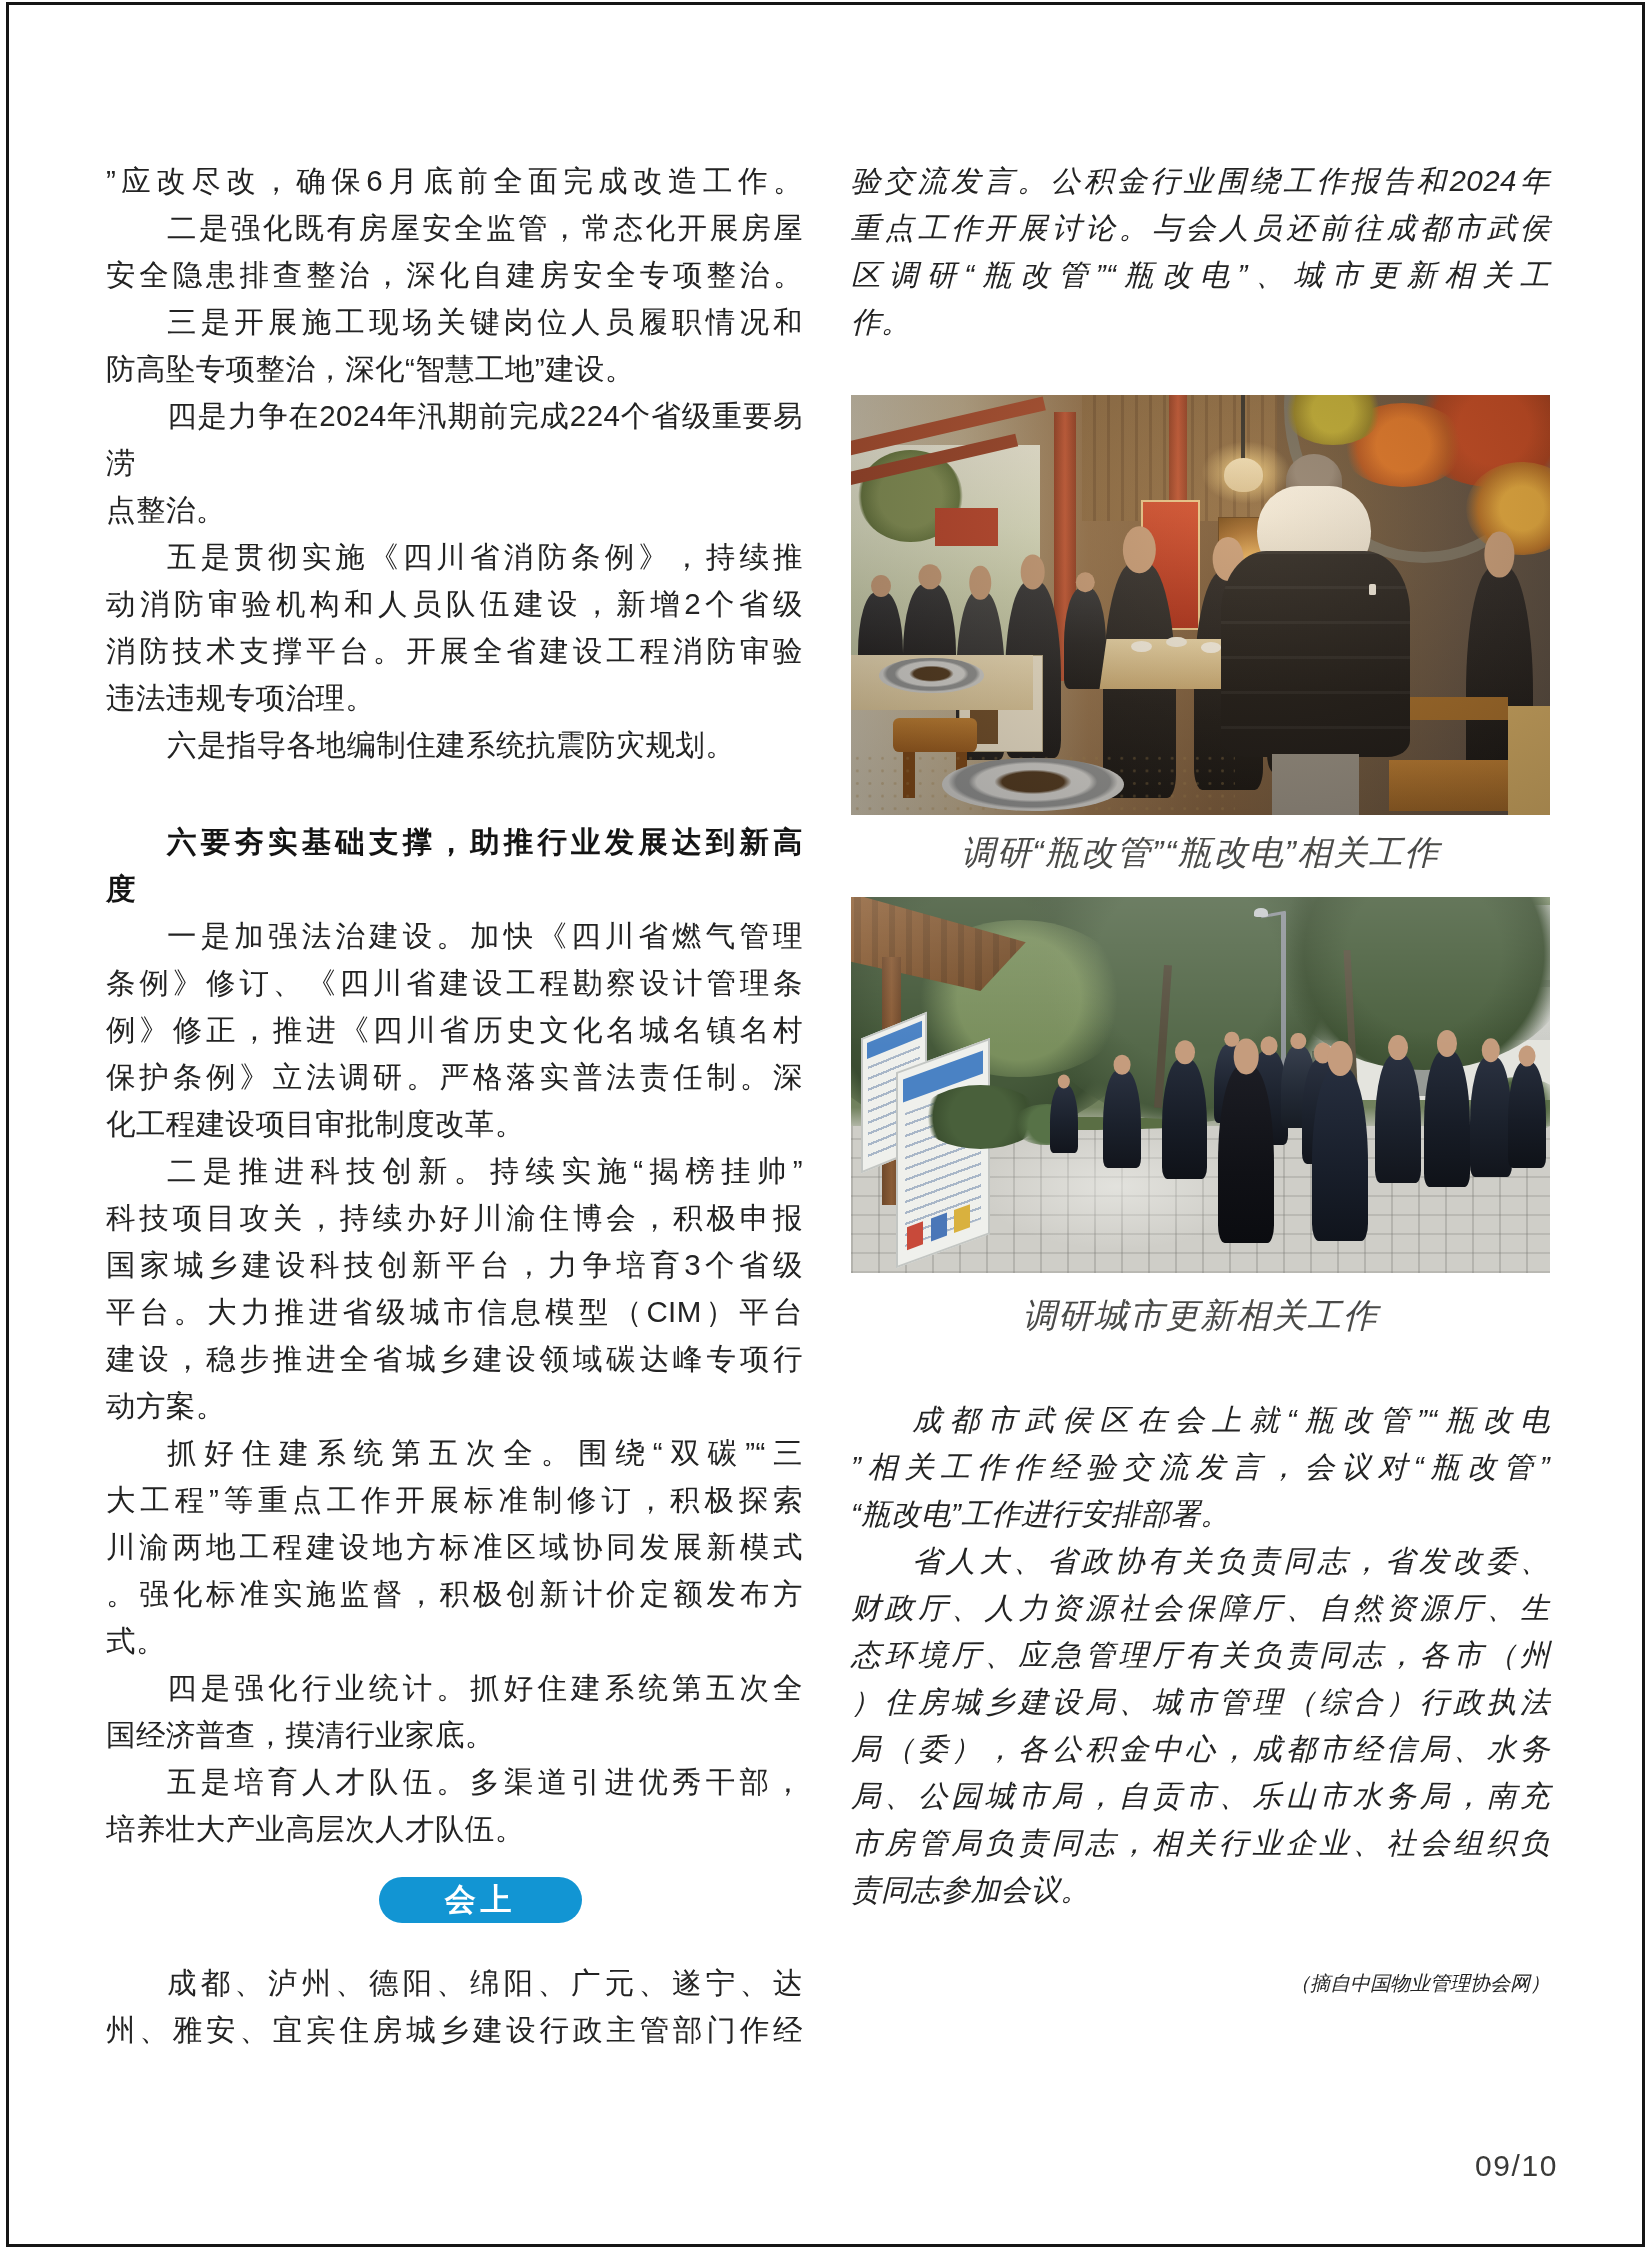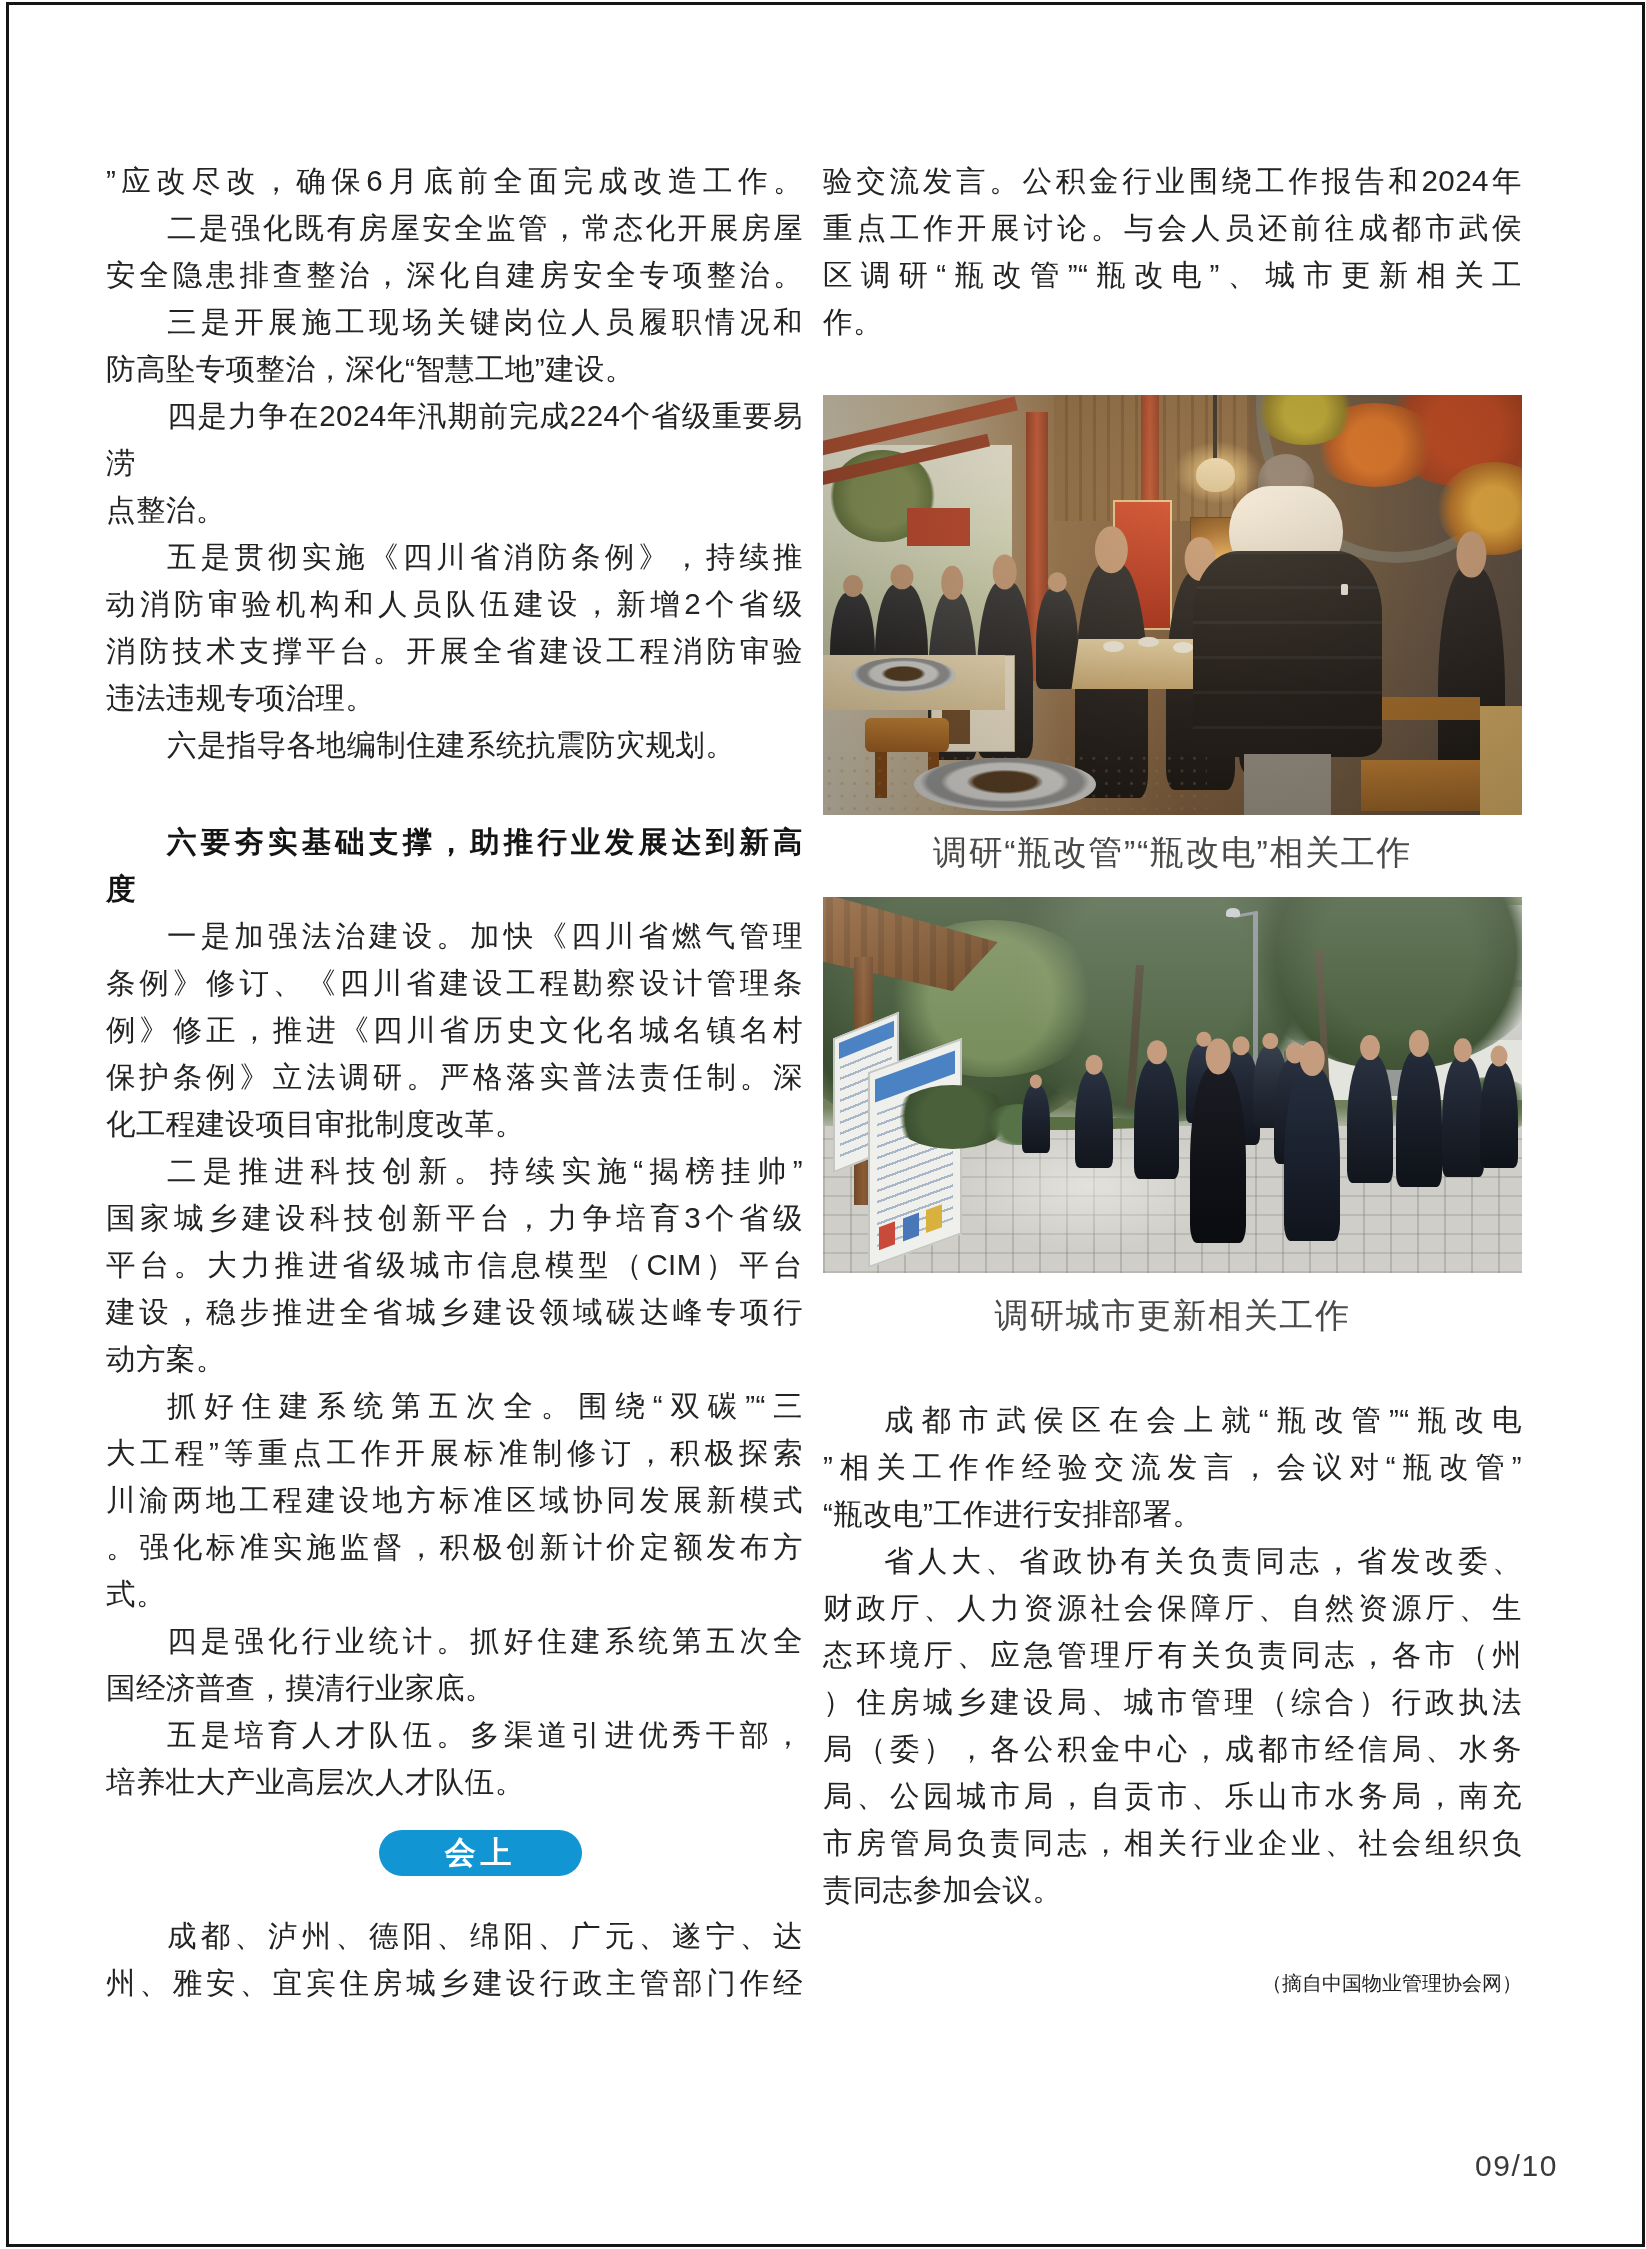--- a/index.html
+++ b/index.html
@@ -3,21 +3,21 @@
 <meta charset="utf-8">
 <style>
   html,body{margin:0;padding:0;background:#ffffff;}
   body{width:1647px;height:2250px;position:relative;overflow:hidden;
        font-family:"Liberation Sans","DejaVu Sans",sans-serif;color:#222;}
   .abs{position:absolute;}
   .frame{position:absolute;left:6.3px;top:1.6px;width:1639px;height:2245px;
          border:3.9px solid #151515;box-sizing:border-box;}
   .col{position:absolute;top:157px;}
   .col-left{left:106px;width:697px;}
-  .col-right{left:823px;width:699px;}
+  .col-right{left:851px;width:699px;font-style:italic;}
   .line{font-size:29.5px;line-height:47px;color:#232323;
         text-align:justify;text-align-last:justify;letter-spacing:0.4px;}
   .line.last{text-align-last:left;}
   .line.indent{text-indent:61px;}
   .line.bold{font-weight:700;color:#141414;}
   .heading-block{margin-top:50px;}
   .badge{width:203px;height:46px;margin:25px 0 0 273px;border-radius:23.6px;
          background:var(--accent,#1295d3);display:flex;align-items:center;justify-content:center;
          color:#fff;font-size:31px;font-weight:700;letter-spacing:4.7px;}
   .block3{margin-top:36px;}
@@ -74,20 +74,21 @@
       <div class="line indent bold">六要夯实基础支撑，助推行业发展达到新高</div>
       <div class="line last bold">度</div>
     </div>
   <div>
       <div class="line indent">一是加强法治建设。加快《四川省燃气管理</div>
       <div class="line">条例》修订、《四川省建设工程勘察设计管理条</div>
       <div class="line">例》修正，推进《四川省历史文化名城名镇名村</div>
       <div class="line">保护条例》立法调研。严格落实普法责任制。深</div>
       <div class="line last">化工程建设项目审批制度改革。</div>
       <div class="line indent">二是推进科技创新。持续实施“揭榜挂帅”</div>
+      <div class="line">科技项目攻关，持续办好川渝住博会，积极申报</div>
       <div class="line">国家城乡建设科技创新平台，力争培育3个省级</div>
       <div class="line">平台。大力推进省级城市信息模型（CIM）平台</div>
       <div class="line">建设，稳步推进全省城乡建设领域碳达峰专项行</div>
       <div class="line last">动方案。</div>
       <div class="line indent">抓好住建系统第五次全。围绕“双碳”“三</div>
       <div class="line">大工程”等重点工作开展标准制修订，积极探索</div>
       <div class="line">川渝两地工程建设地方标准区域协同发展新模式</div>
       <div class="line">。强化标准实施监督，积极创新计价定额发布方</div>
       <div class="line last">式。</div>
       <div class="line indent">四是强化行业统计。抓好住建系统第五次全</div>

